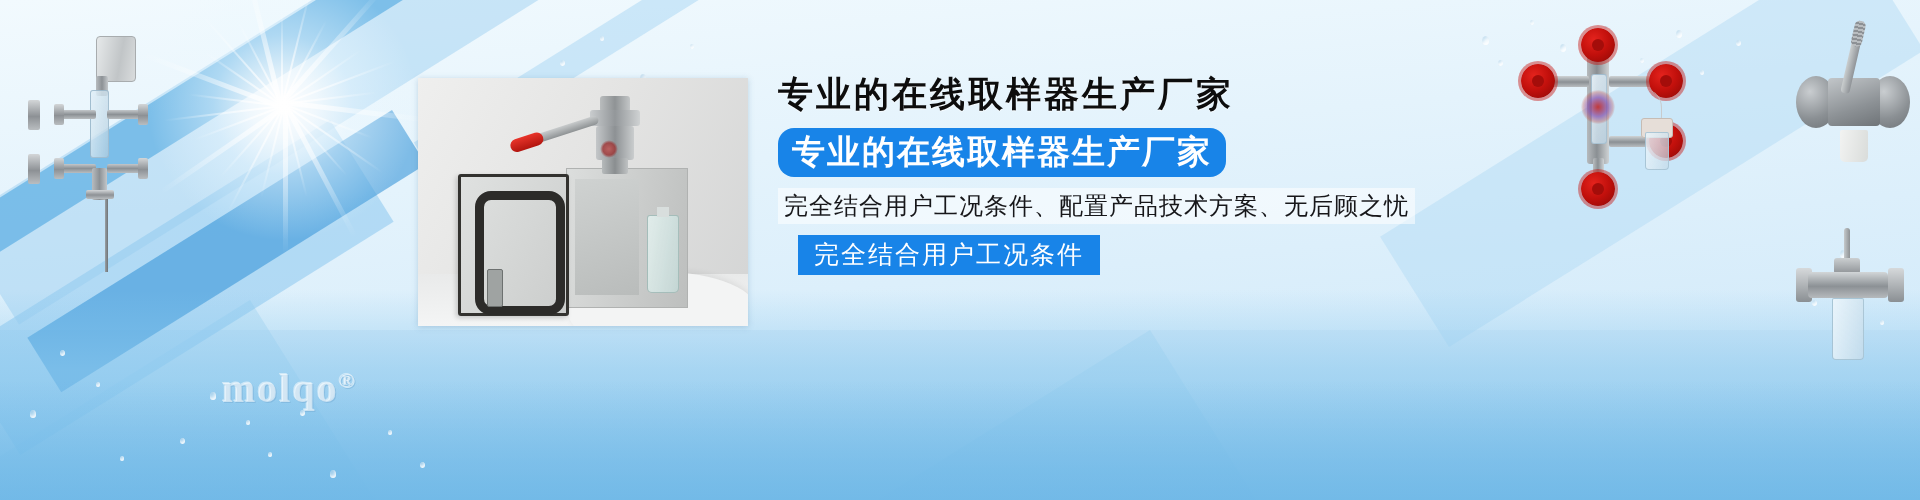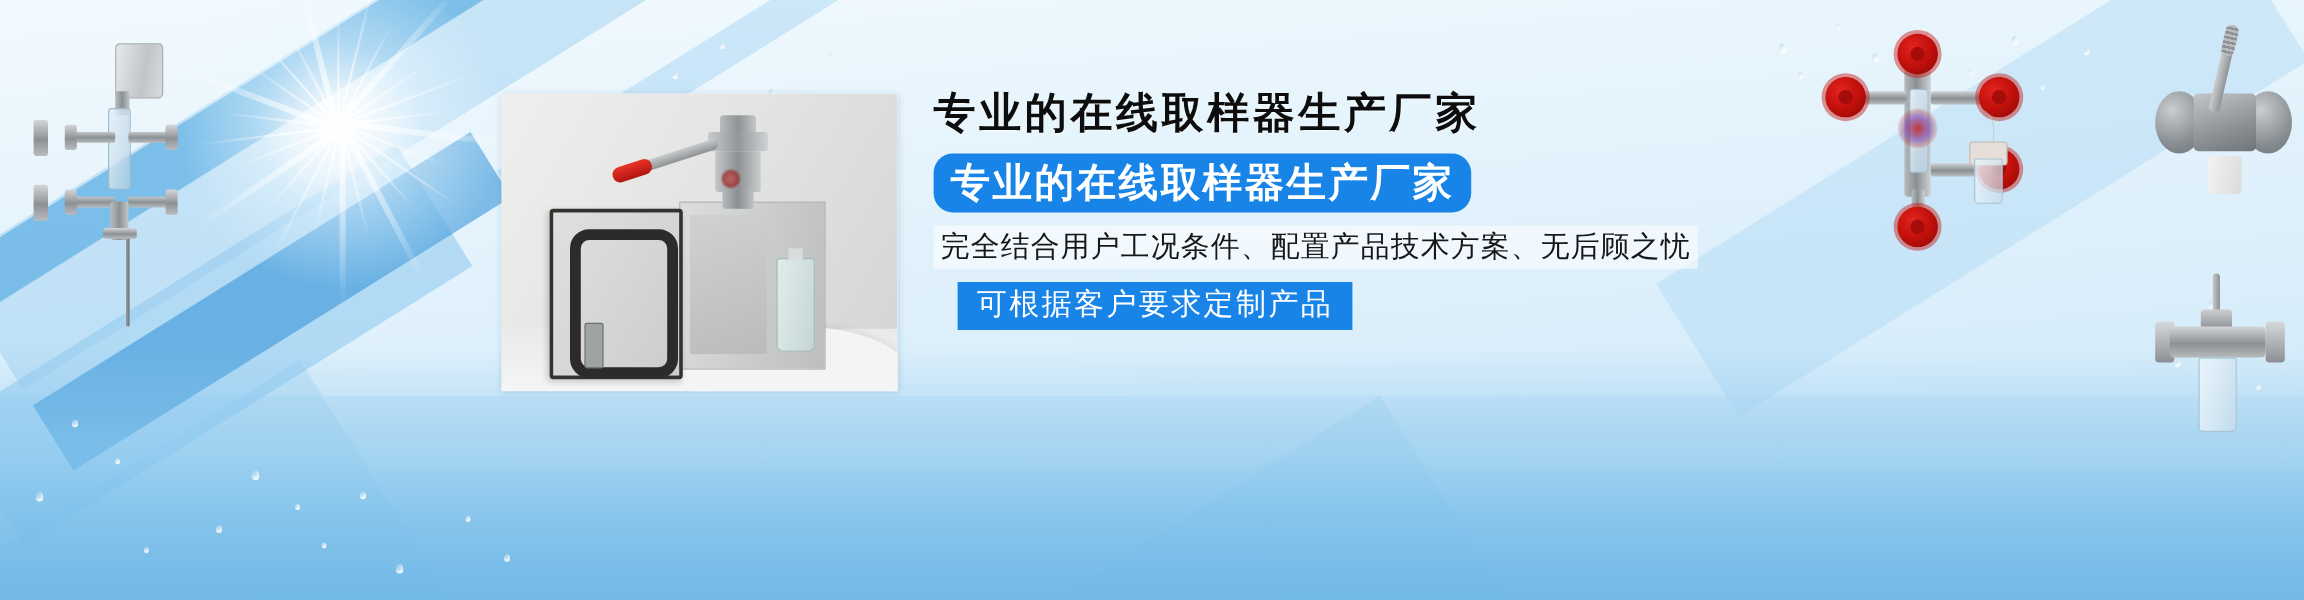--- a/index.html
+++ b/index.html
@@ -313,21 +313,21 @@
       <div class="pp-seal"></div>
       <div class="pp-v4"></div>
       <div class="pp-handle"></div>
     </div>
   </div>
 
   <div class="text-block">
     <div class="company-name">专业的在线取样器生产厂家</div>
     <div><span class="headline">专业的在线取样器生产厂家</span></div>
     <div><span class="subline">完全结合用户工况条件、配置产品技术方案、无后顾之忧</span></div>
-    <div><span class="tagline">可根据客户要求定制产品</span></div>
+    <div><span class="tagline">完全结合用户工况条件</span></div>
   </div>
 
   <div class="cross-rig">
     <div class="cv-body"></div>
     <div class="cv-tube"></div>
     <div class="cv-seal"></div>
 
     <div class="cv-arm" style="left:30px;top:44px;width:44px;"></div>
     <div class="cv-arm" style="left:94px;top:44px;width:44px;"></div>
     <div class="cv-arm" style="left:94px;top:104px;width:44px;"></div>
@@ -355,14 +355,17 @@
 
   <div class="ball-rig">
     <div class="bv-stem"></div>
     <div class="bv-top"></div>
     <div class="bv-flg" style="left:4px;"></div>
     <div class="bv-flg" style="left:96px;"></div>
     <div class="bv-mid"></div>
     <div class="bv-glass"></div>
   </div>
 
+  <div class="logo">
+    <span>molqo</span><span class="reg">®</span>
+  </div>
 
 </div>
 
 </body></html>

